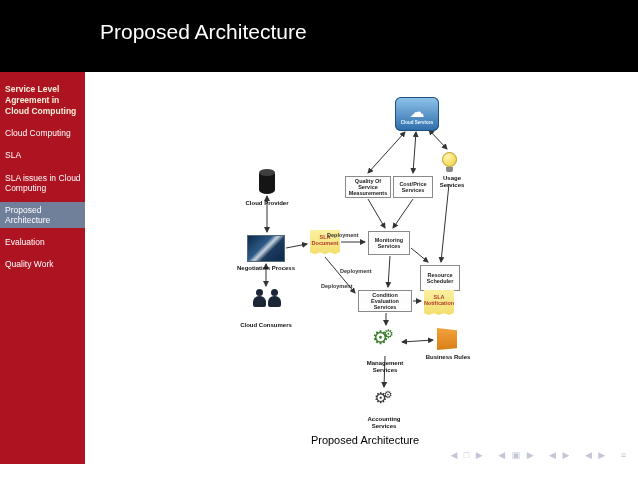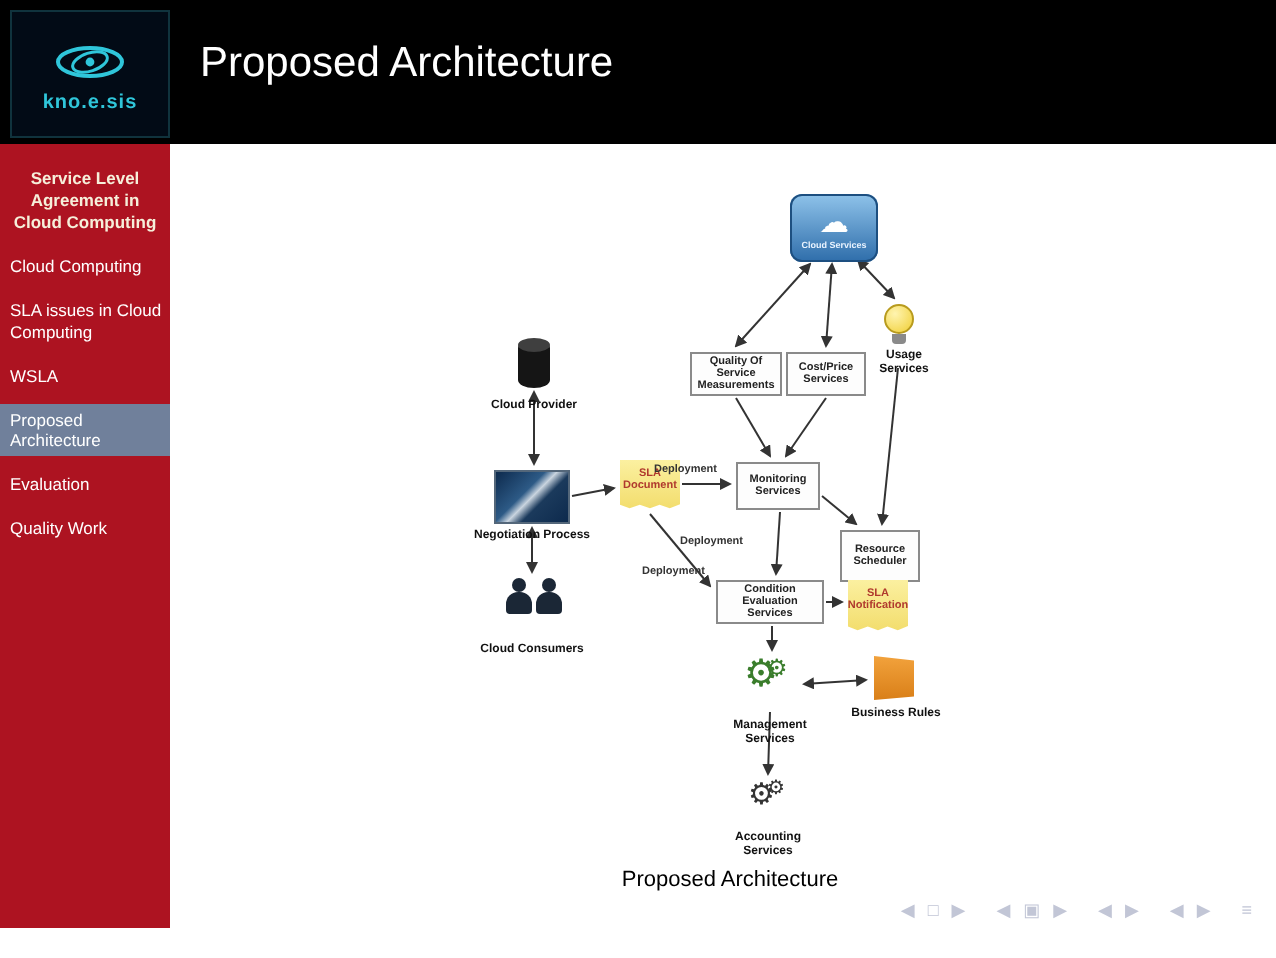--- a/index.html
+++ b/index.html
@@ -28,21 +28,21 @@
     position:absolute; left:100px; top:20px; margin:0;
     color:#ffffff; font-size:21px; font-weight:normal;
   }
 
   
   .sidebar {
     position:absolute; left:0; top:72px; width:85px; height:392px;
     background:#ad1321; box-sizing:border-box; padding-top:8px;
   }
   .pres-title {
-    color:#f6efda; font-size:8.5px; font-weight:bold; text-align:center;
+    color:#f6efda; font-size:8.5px; font-weight:bold; text-align:left;
     padding:4px 5px 8px; line-height:1.3;
   }
   .authors {
     color:#c79ba3; font-size:8px; text-align:center;
     padding:0 8px 14px; line-height:1.35;
   }
   .nav-item {
     color:#ffffff; font-size:8.5px; line-height:1.2;
     padding:3px 3px 3px 5px; margin-bottom:6px; cursor:pointer;
   }
@@ -144,37 +144,29 @@
     color:#c2c6d6; font-size:9px; letter-spacing:2px; cursor:pointer;
     white-space:pre;
   }
 </style>
 </head>
 <body>
 
 <div class="slide">
 
   <div class="header">
-    <div class="logo-box">
-      <svg class="logo-swirl" viewBox="0 0 40 26">
-        <ellipse cx="20" cy="13" rx="16" ry="7" fill="none" stroke="#2fc6da" stroke-width="2"></ellipse>
-        <ellipse cx="20" cy="13" rx="9" ry="4.5" fill="none" stroke="#2fc6da" stroke-width="1.5" transform="rotate(-18 20 13)"></ellipse>
-        <circle cx="20" cy="13" r="2.2" fill="#2fc6da"></circle>
-      </svg>
-      <div class="logo-text">kno.e.sis</div>
-    </div>
     <h1 class="slide-title">Proposed Architecture</h1>
   </div>
 
   <div class="sidebar">
     <div class="pres-title">Service Level Agreement in Cloud Computing</div>
     <div>
       <div class="nav-item">Cloud Computing</div>
+      <div class="nav-item">SLA</div>
       <div class="nav-item">SLA issues in Cloud Computing</div>
-      <div class="nav-item">WSLA</div>
       <div class="nav-item active">Proposed Architecture</div>
       <div class="nav-item">Evaluation</div>
       <div class="nav-item">Quality Work</div>
     </div>
   </div>
 
   <div class="main">
 
     <svg class="arrows" width="553" height="392" viewBox="0 0 553 392">
       <defs>

